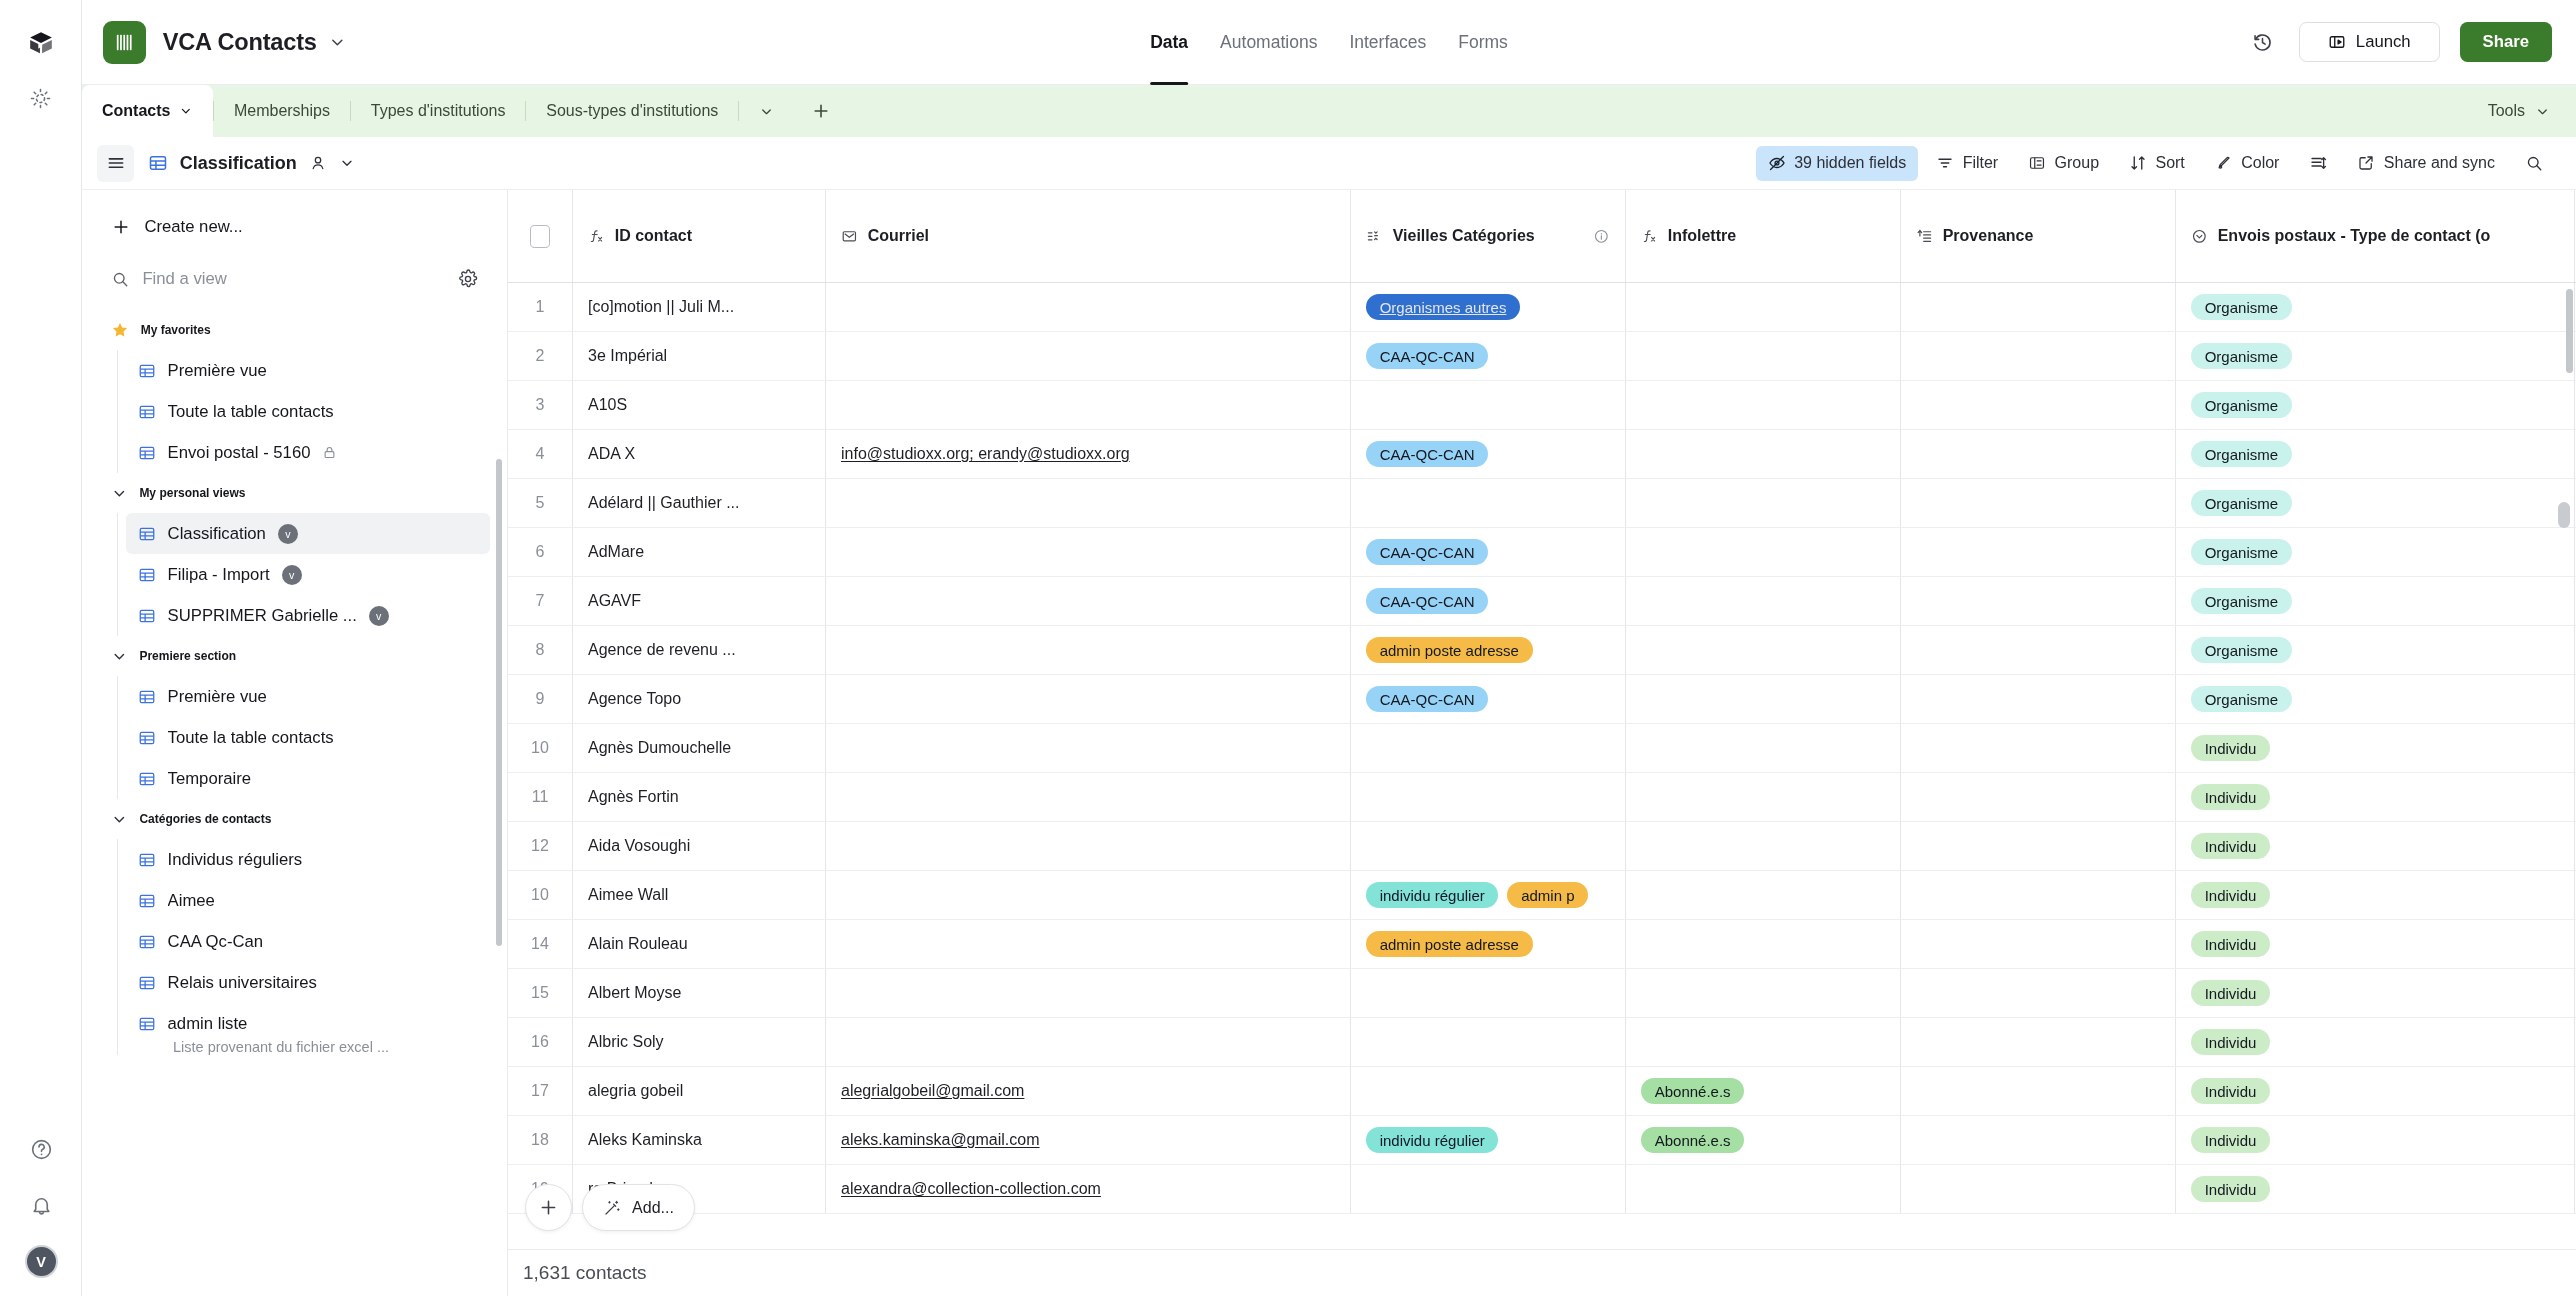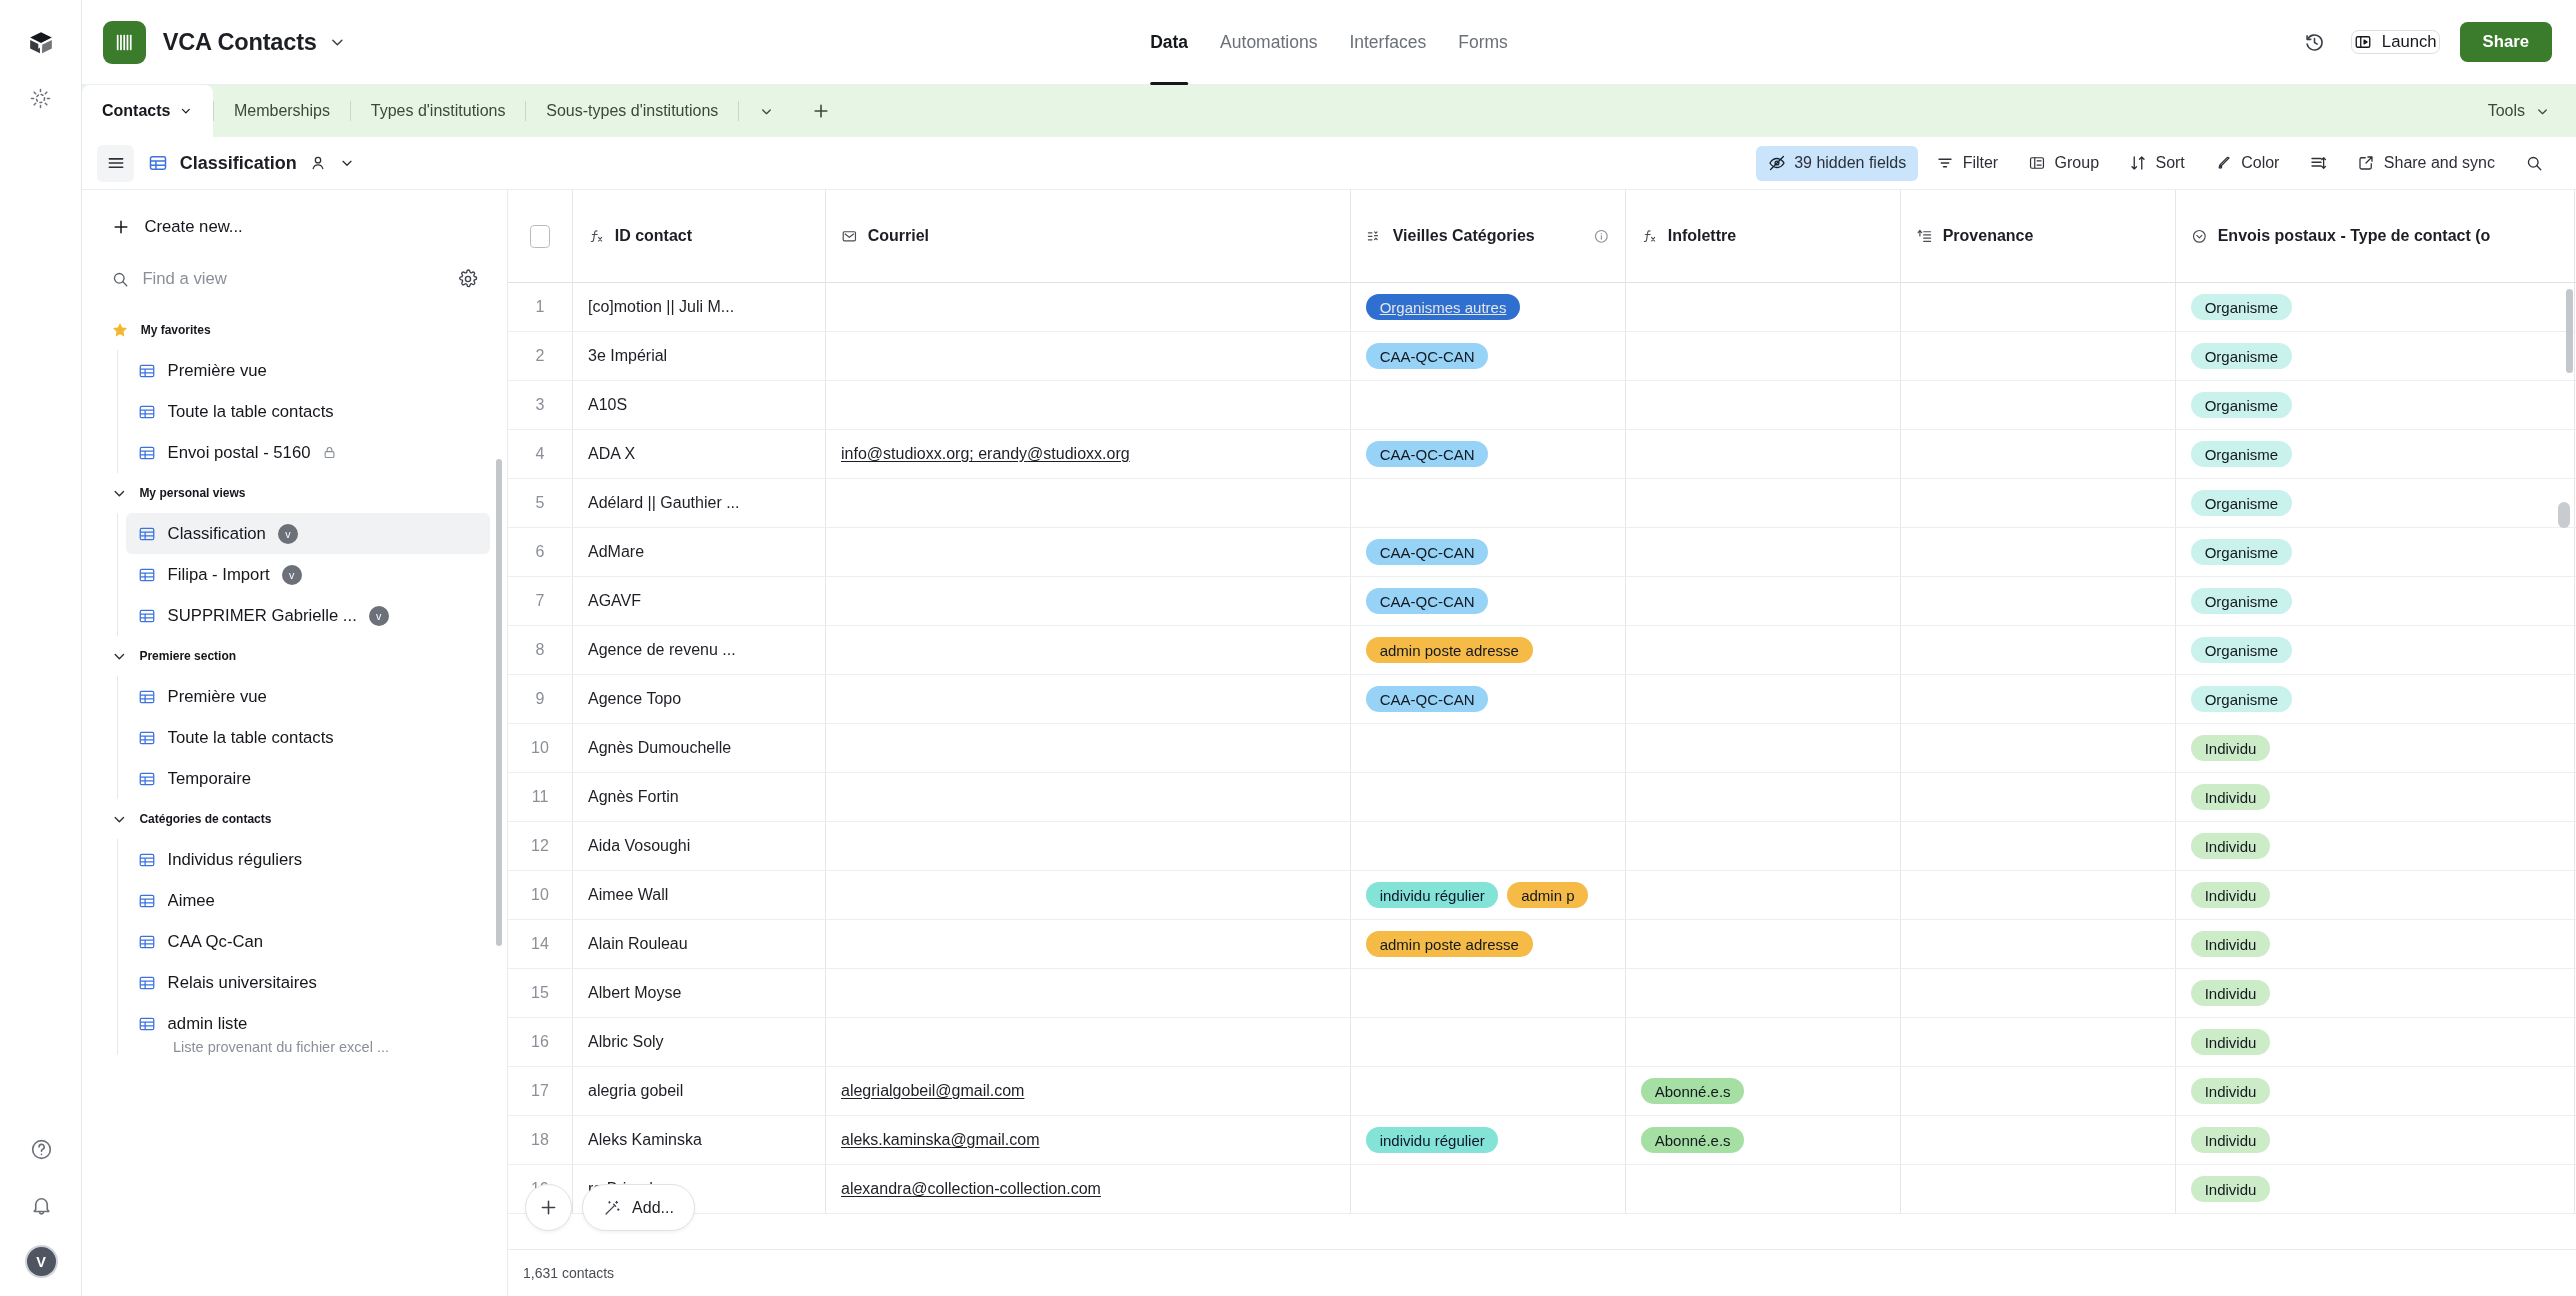--- a/index.html
+++ b/index.html
@@ -49,21 +49,21 @@
     position:relative; cursor:pointer;
   }
   .top-nav .nav-item.active { color:#15171c; font-weight:600; }
   .top-nav .nav-item.active:after {
     content:''; position:absolute; left:0; right:0; bottom:0; height:3px; background:#15171c; border-radius:1.5px;
   }
 
   .top-right { margin-left:auto; display:flex; align-items:center; gap: 20px; }
   .icon-btn { width:33px; height:33px; display:flex; align-items:center; justify-content:center; color:#3d4049; cursor:pointer; border-radius:6px; }
   .btn-launch {
-    display:flex; align-items:center; gap:10px; height: 24px; padding: 0 2px;
+    display:flex; align-items:center; gap:10px; height: 40px; padding: 0 28px;
     border: 0.8px solid #dcdee2; border-radius: 7.6px; background:#fff;
     font-size: 16.7px; color:#15171c; cursor:pointer;
   }
   .btn-share {
     height: 40px; padding: 0 23px; border-radius: 7.6px; background:#3b7b2c;
     color:#fff; font-size: 16.7px; font-weight:600; display:flex; align-items:center;
     border:none; cursor:pointer;
   }
 
   
@@ -208,21 +208,21 @@
     border:0.8px solid #e0e2e6; display:flex; align-items:center; gap:10.7px; font-size: 16px;
     color:#1d1f25; cursor:pointer; box-shadow: 0 1.5px 3.8px rgba(0,0,0,.06); justify-content: space-between;
   }
 
   
   .footer {
     position:absolute; left:508px; bottom:0; width: 2068px; height: 47px;
     background:#fff; border-top:0.8px solid #e9eaed; display:flex; align-items:center;
     padding-left: 15px; z-index: 22;
   }
-  .footer .count { font-size: 14px; color:#4a4d55; }
+  .footer .count { font-size: 19px; color:#4a4d55; }
   .hscroll {
     position:absolute; left: 0; bottom: 33px; width: 2068px; height: 7.6px; z-index:21;
   }
   .hscroll .thumb { position:absolute; left: 0; width: 487px; height: 7.6px; background:#c3c6cb; border-radius:3.8px; }
 
   .vscroll-grid {
     position:absolute; right: 3px; top: 99px; width: 6.8px; height: 84px; background:#c3c6cb; border-radius:3.8px; z-index:23;
   }
   .vscroll-col {
     position:absolute; right: 6px; top: 312px; width: 12px; height: 26px; background:#c8cbd0; border-radius:6px; z-index:23;

